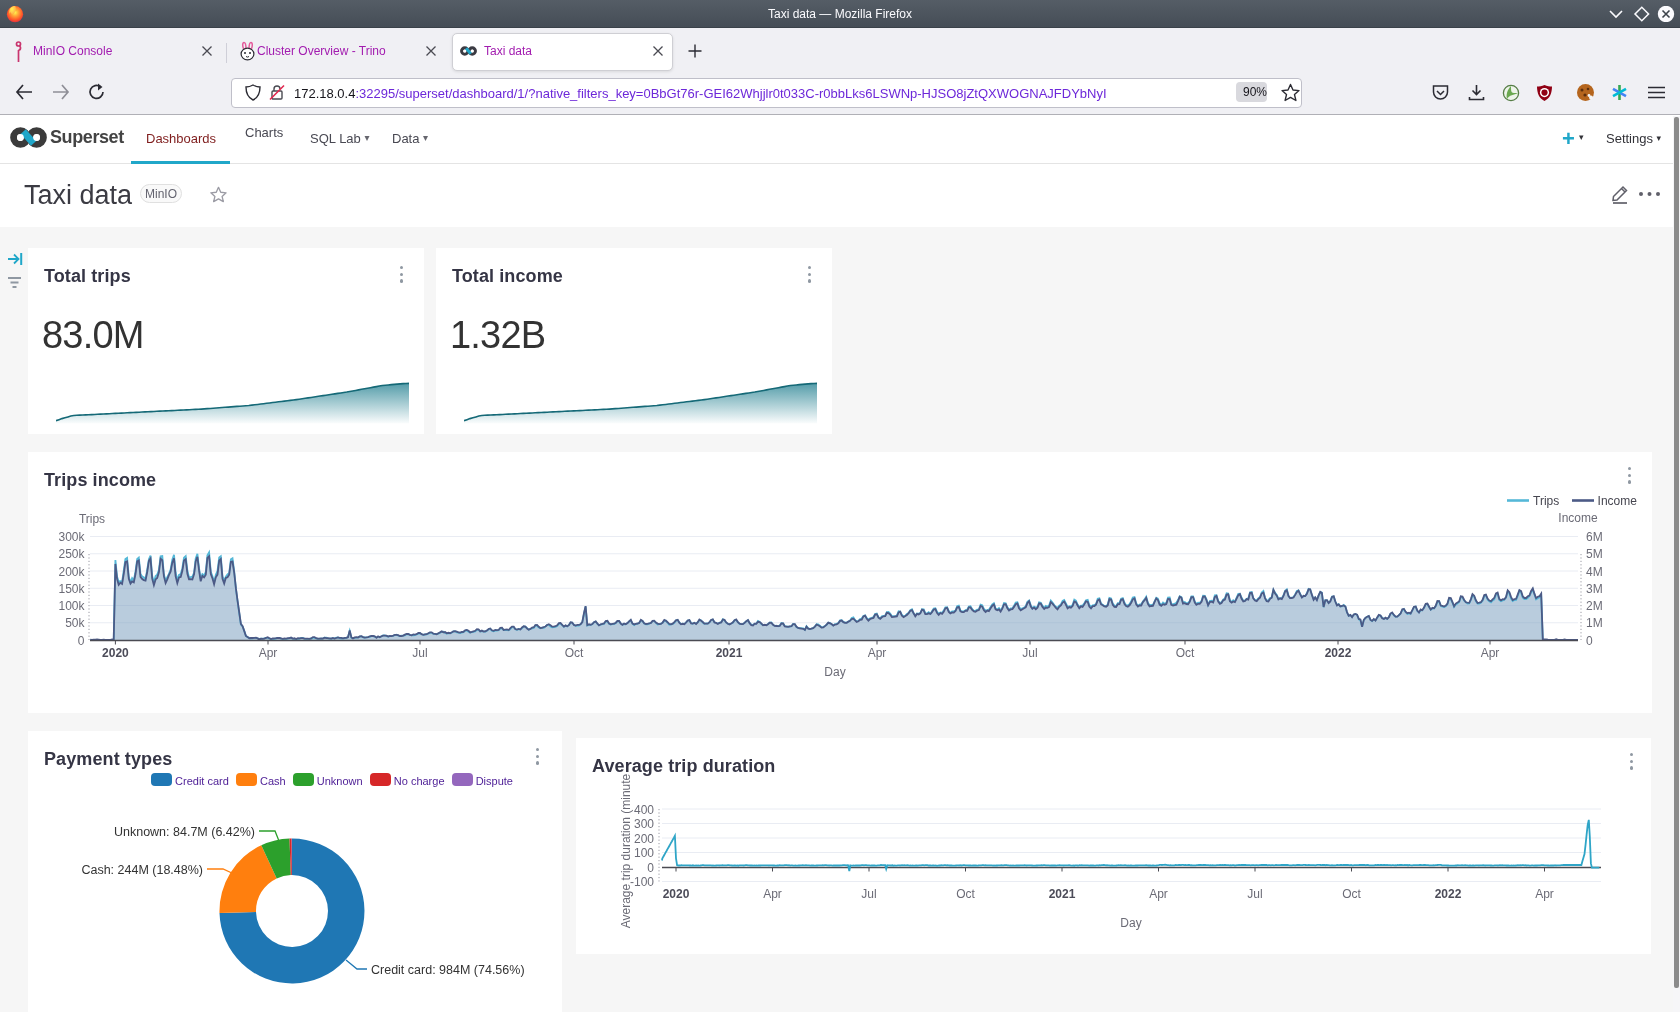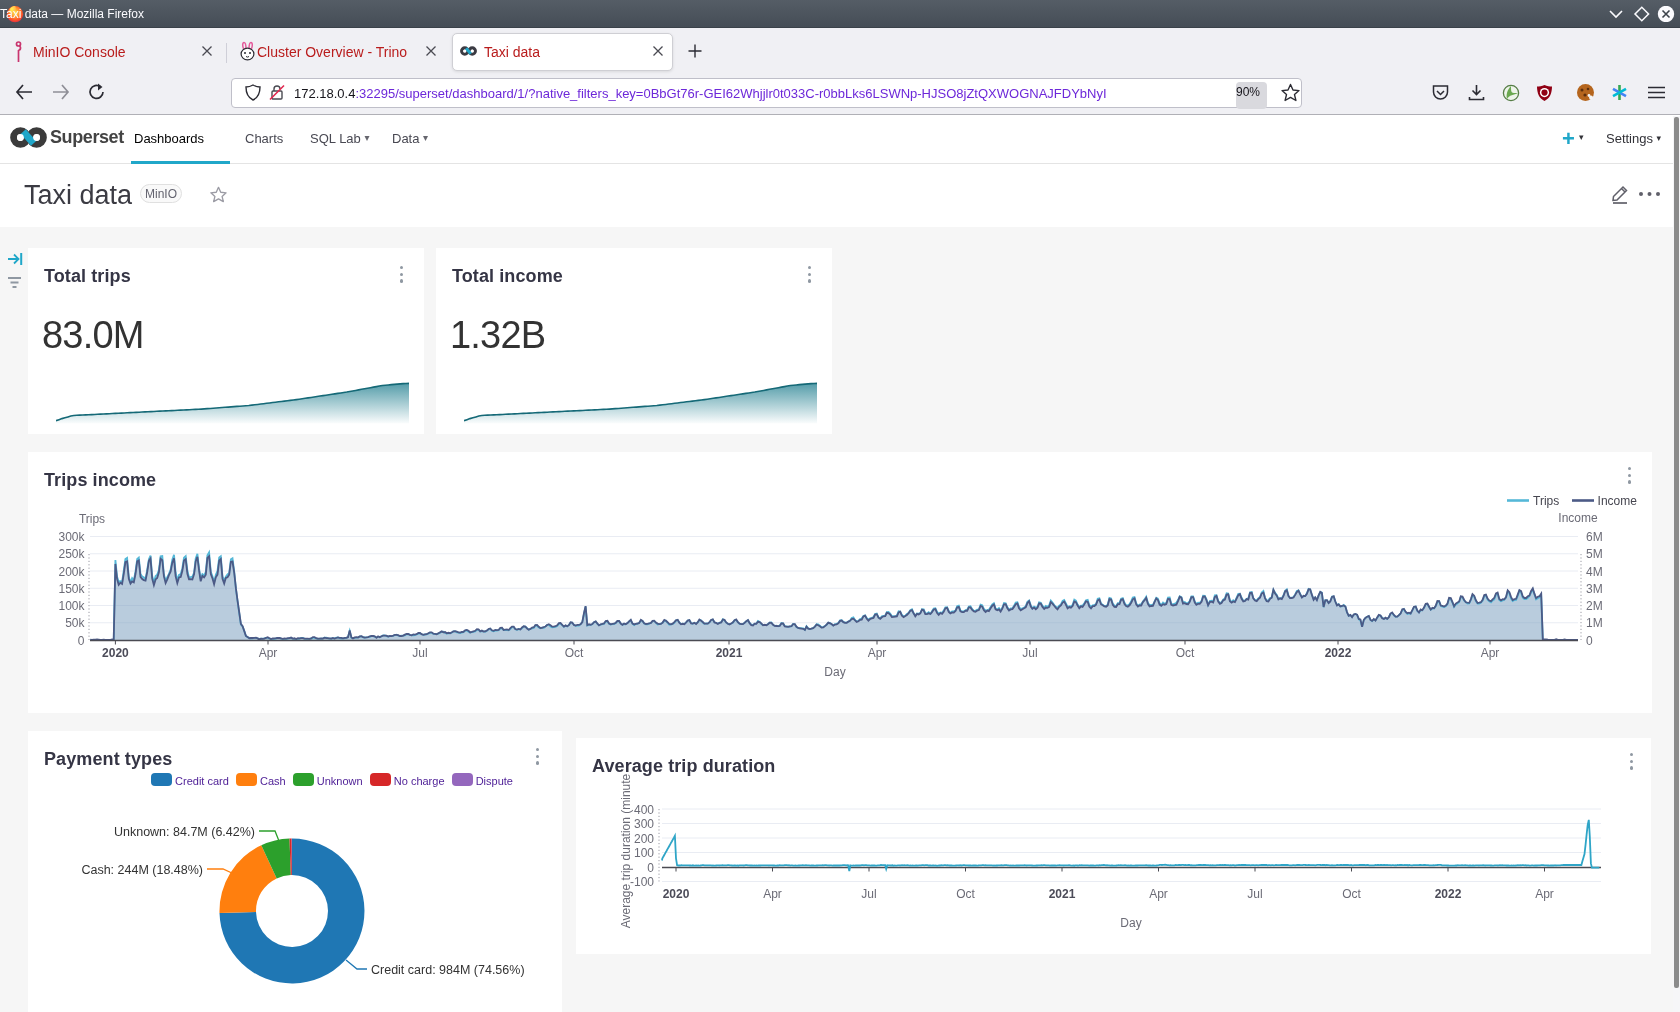--- a/index.html
+++ b/index.html
@@ -12,21 +12,21 @@
 #titlerow{position:absolute;left:0;top:164px;width:1680px;height:63px;background:#fff}
 #dash{position:absolute;left:0;top:227px;width:1680px;height:785px;background:#f6f6f6}
 .card{position:absolute;background:#fff}
 .ctitle{position:absolute;left:16px;top:18px;font-size:18px;font-weight:bold;color:#353545;letter-spacing:.1px}
 .kebab{position:absolute;width:4px;height:18px}
 .kebab i{display:block;width:3.4px;height:3.4px;border-radius:50%;background:#8f98a2;margin:0 0 3.2px 0}
 .bignum{position:absolute;left:14px;top:66px;font-size:38px;color:#333;letter-spacing:-0.8px}
 .axlab{font-size:12px;fill:#6b6b76}
 .axlabb{font-size:12px;font-weight:bold;fill:#4c4c59}
 .gline{stroke:#e9ecf3;stroke-width:1}
-.tab{position:absolute;font-size:14px;color:#b91c1c}
+.tab{position:absolute;font-size:12px;color:#a21caf}
 .navitem{position:absolute;font-size:13px;color:#484852}
 </style></head><body>
 <div id="titlebar"></div>
 <div id="tabbar"></div>
 <div id="toolbar"></div>
 <div id="navbar"></div>
 <div id="titlerow"></div>
 <div id="dash"></div>
 
 <svg class="abs" style="left:6px;top:5px" width="18" height="18" viewBox="0 0 18 18">
@@ -39,21 +39,21 @@
       </radialGradient>
   <radialGradient id="ffg2" cx="35%" cy="25%" r="60%">
   <stop offset="0%" stop-color="#fff44f"></stop>
         <stop offset="60%" stop-color="#ffbd4f"></stop>
         <stop offset="100%" stop-color="#ff980e" stop-opacity="0"></stop>
       </radialGradient>
     </defs>
  <circle cx="9" cy="9.2" r="8.1" fill="url(#ffg)"></circle>
  <path d="M9 1.1 C5.6 1.1 3.6 3.6 3.3 5.9 C2.4 7.8 2.6 10.7 4.2 13 C3.1 11 3.4 8.3 4.7 7 C5 9 6.5 9.4 7.6 9 C9.4 8.2 8.3 6.3 9.9 5.8 C11 5.6 11.9 6.7 11.9 8.3 C11.9 5.7 11.1 2.5 9 1.1 Z" fill="url(#ffg2)"></path>
 </svg>
-<div class="abs" style="left:0;right:0;top:7px;text-align:left;color:#fbfbfe;font-size:12px">Taxi data — Mozilla Firefox</div>
+<div class="abs" style="left:0;right:0;top:7px;text-align:center;color:#fbfbfe;font-size:12px">Taxi data — Mozilla Firefox</div>
 <svg class="abs" style="left:1608px;top:6px" width="68" height="16" viewBox="0 0 68 16">
  <path d="M2 5 L8 11 L14 5" stroke="#fbfbfe" stroke-width="1.6" fill="none"></path>
  <rect x="29" y="3.2" width="9.6" height="9.6" transform="rotate(45 33.8 8)" stroke="#fbfbfe" stroke-width="1.5" fill="none"></rect>
  <circle cx="58" cy="8" r="8.2" fill="#fbfbfe"></circle>
  <path d="M54.5 4.5 L61.5 11.5 M61.5 4.5 L54.5 11.5" stroke="#3c434b" stroke-width="1.6"></path>
 </svg>
 <svg class="abs" style="left:13px;top:41px" width="11" height="22" viewBox="0 0 11 22">
   <path d="M5.5 1 C2.8 1 2.8 5 5.5 5 C8.2 5 8.2 9 5.5 9 M5.5 1 C8.2 1 8.2 5 5.5 5 M5.5 9 L5.5 21" stroke="#c9356e" stroke-width="1.7" fill="none"></path>
 </svg>
 <div class="tab" style="left:33px;top:44px">MinIO Console</div>
@@ -101,21 +101,21 @@
 <div id="urlbox"></div>
 <svg class="abs" style="left:245px;top:84px" width="16" height="17" viewBox="0 0 16 17">
     <path d="M8 1 C10 2.2 13 3 15 3 C15 9 13 13.6 8 16 C3 13.6 1 9 1 3 C3 3 6 2.2 8 1 Z" fill="none" stroke="#2b2b33" stroke-width="1.4"></path>
   </svg>
 <svg class="abs" style="left:269px;top:84px" width="16" height="17" viewBox="0 0 16 17">
   <rect x="3" y="7" width="10" height="8" rx="1" fill="none" stroke="#4a4a52" stroke-width="1.4"></rect>
   <path d="M5 7 V5 a3 3 0 0 1 6 0" fill="none" stroke="#4a4a52" stroke-width="1.4"></path>
   <path d="M1 15.5 L15 1.5" stroke="#e22850" stroke-width="1.6"></path>
 </svg>
 <div class="abs" style="left:294px;top:86px;font-size:13px;color:#15141a">172.18.0.4<span style="color:#6d28d9">:32295/superset/dashboard/1/?native_filters_key=0BbGt76r-GEI62Whjjlr0t033C-r0bbLks6LSWNp-HJSO8jZtQXWOGNAJFDYbNyI</span></div>
-<div class="abs" style="left:1236px;top:82px;width:31px;height:27px;background:#d9d9de;border-radius:4px;color:#15141a;font-size:12px;text-align:left;line-height:21px">90%</div>
+<div class="abs" style="left:1236px;top:82px;width:31px;height:20px;background:#d9d9de;border-radius:4px;color:#15141a;font-size:12px;text-align:right;line-height:21px">90%</div>
 <svg class="abs" style="left:1281px;top:83px" width="19" height="19" viewBox="0 0 19 19">
     <path d="M9.5 1.5 L12 7 L18 7.6 L13.5 11.6 L14.9 17.5 L9.5 14.4 L4.1 17.5 L5.5 11.6 L1 7.6 L7 7 Z" fill="none" stroke="#2b2b33" stroke-width="1.4" stroke-linejoin="round"></path>
   </svg>
 <svg class="abs" style="left:1432px;top:84px" width="17" height="17" viewBox="0 0 17 17">
     <path d="M1.5 2 L15.5 2 L15.5 8 A7 7 0 0 1 1.5 8 Z" fill="none" stroke="#2b2b33" stroke-width="1.5"></path>
     <path d="M5 7 L8.5 10.5 L12 7" stroke="#2b2b33" stroke-width="1.5" fill="none"></path>
   </svg>
 <svg class="abs" style="left:1468px;top:84px" width="17" height="17" viewBox="0 0 17 17">
     <path d="M8.5 1 L8.5 10 M4.5 6.5 L8.5 10.5 L12.5 6.5" stroke="#2b2b33" stroke-width="1.6" fill="none"></path>
     <path d="M1.5 13 L1.5 15.5 L15.5 15.5 L15.5 13" stroke="#2b2b33" stroke-width="1.6" fill="none"></path>
@@ -147,22 +147,22 @@
   </svg>
 
 <svg class="abs" style="left:10px;top:127px" width="37" height="21" viewBox="0 0 37 21">
   <circle cx="10.4" cy="10.5" r="6.8" fill="none" stroke="#3b3b3b" stroke-width="6.9"></circle>
   <circle cx="26.6" cy="10.5" r="6.8" fill="none" stroke="#3b3b3b" stroke-width="6.9"></circle>
   <path d="M13.2 4.6 L23.6 16.4" stroke="#20a7c9" stroke-width="7"></path>
   <circle cx="10.4" cy="10.5" r="3.4" fill="#fff"></circle>
     <circle cx="26.6" cy="10.5" r="3.4" fill="#fff"></circle>
 </svg>
 <div class="abs" style="left:50px;top:127px;font-size:18px;font-weight:bold;color:#434343;letter-spacing:-0.4px">Superset</div>
-<div class="navitem" style="left:134px;top:131px;color:#000000">Dashboards</div>
-<div class="navitem" style="left:245px;top:131px">Charts</div>
+<div class="navitem" style="left:146px;top:131px;color:#7f1d1d">Dashboards</div>
+<div class="navitem" style="left:245px;top:125px">Charts</div>
 <div class="navitem" style="left:310px;top:131px">SQL Lab <span style="font-size:10px;color:#67676f;position:relative;top:-2px">▾</span></div>
 <div class="navitem" style="left:392px;top:131px">Data <span style="font-size:10px;color:#67676f;position:relative;top:-2px">▾</span></div>
 <div class="abs" style="left:131px;top:161px;width:99px;height:3px;background:#20a7c9"></div>
 <div class="abs" style="left:1562px;top:126px;font-size:22px;font-weight:bold;color:#20a7c9">+</div>
 <div class="abs" style="left:1579px;top:132px;font-size:9px;color:#323238">▾</div>
 <div class="abs" style="left:1606px;top:131px;font-size:13px;color:#323238">Settings <span style="font-size:9px;position:relative;top:-2px">▾</span></div>
 <div class="abs" style="left:24px;top:180px;font-size:27px;color:#3b3b43">Taxi data</div>
 <div class="abs" style="left:140px;top:184px;width:42px;height:19px;border:1px solid #e0e0e0;background:#f9f9f9;border-radius:10px;color:#646470;font-size:12px;text-align:center;line-height:18px">MinIO</div>
 <svg class="abs" style="left:210px;top:186px" width="17" height="17" viewBox="0 0 19 19">
     <path d="M9.5 1.5 L12 7 L18 7.6 L13.5 11.6 L14.9 17.5 L9.5 14.4 L4.1 17.5 L5.5 11.6 L1 7.6 L7 7 Z" fill="none" stroke="#9b9ba4" stroke-width="1.5" stroke-linejoin="round"></path>

